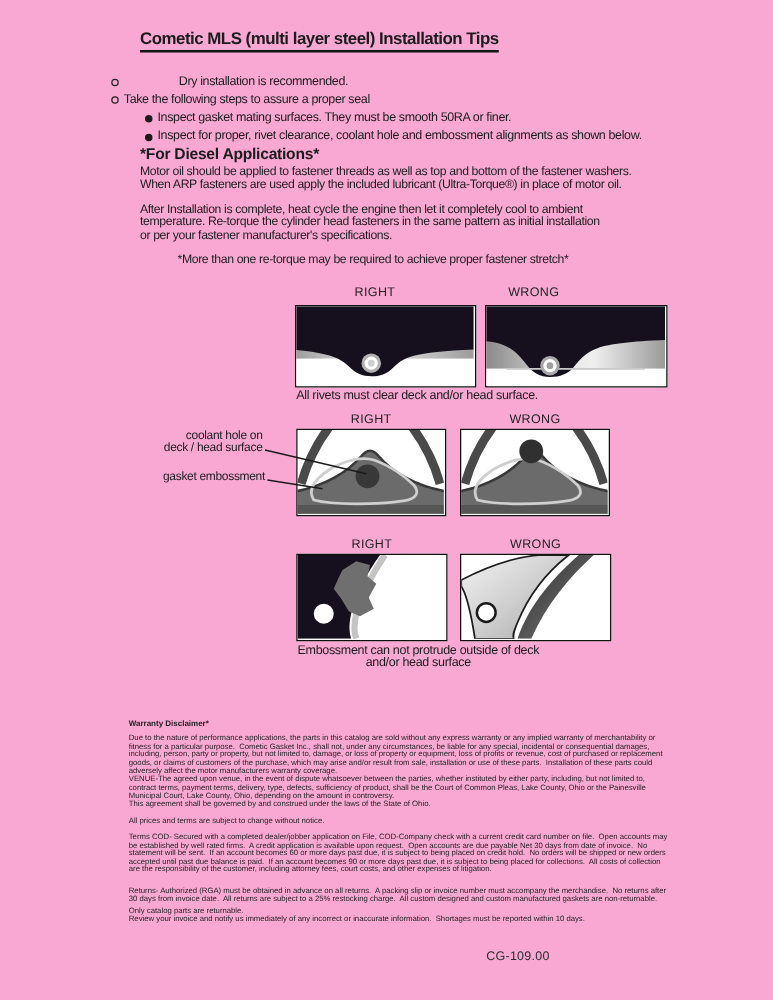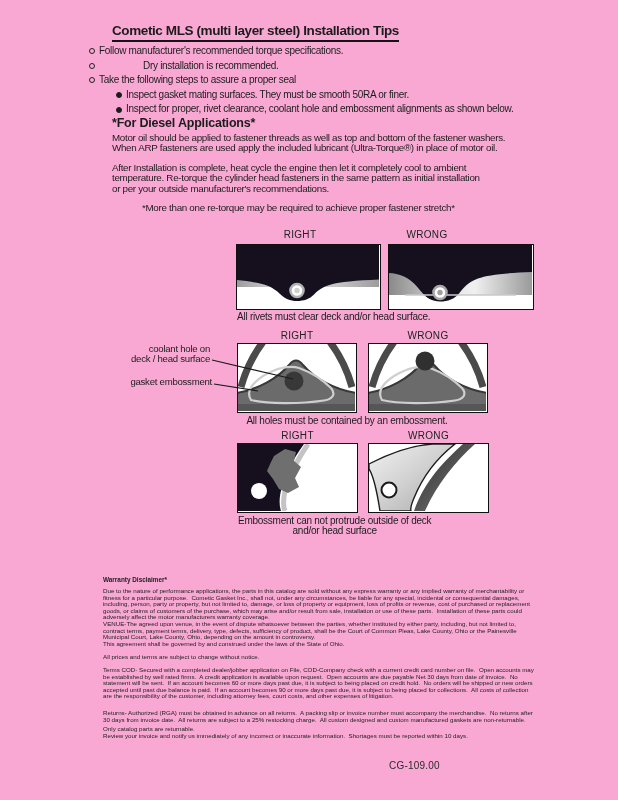--- a/index.html
+++ b/index.html
@@ -29,24 +29,20 @@
   .page-num{left:389px;top:760px;font-size:10px;letter-spacing:0.2px;color:#2b2b2b;}
   .leader{pointer-events:none;z-index:5;}
 </style>
 </head>
 <body>
 
 <div class="page">
 
   <div class="abs doc-title">Cometic MLS (multi layer steel) Installation Tips</div>
 
-  <div class="abs bullet-row" style="top:45px;">
-    <span class="b-marker"></span>
-    <span>Follow manufacturer's recommended torque specifications.</span>
-  </div>
   <div class="abs bullet-row" style="top:59.5px;gap:44px;">
     <span class="b-marker"></span>
     <span>Dry installation is recommended.</span>
   </div>
   <div class="abs bullet-row" style="top:74px;">
     <span class="b-marker"></span>
     <span>Take the following steps to assure a proper seal</span>
   </div>
   <div class="abs bullet-row sub" style="top:88.5px;">
     <span class="b-marker filled"></span>
@@ -55,21 +51,21 @@
   <div class="abs bullet-row sub" style="top:103px;">
     <span class="b-marker filled"></span>
     <span>Inspect for proper, rivet clearance, coolant hole and embossment alignments as shown below.</span>
   </div>
 
   <div class="abs sec-heading">*For Diesel Applications*</div>
   <div class="abs para" style="top:133px;">Motor oil should be applied to fastener threads as well as top and bottom of the fastener washers.
 When ARP fasteners are used apply the included lubricant (Ultra-Torque®) in place of motor oil.</div>
   <div class="abs para" style="top:163px;">After Installation is complete, heat cycle the engine then let it completely cool to ambient
 temperature. Re-torque the cylinder head fasteners in the same pattern as initial installation
-or per your outside manufacturer's recommendations.</div>
+or per your fastener manufacturer's specifications.</div>
   <div class="abs para" style="top:202.5px;margin-left:30px;">*More than one re-torque may be required to achieve proper fastener stretch*</div>
 
   <div class="abs fig-label" style="left:236px;top:229px;width:128px;">RIGHT</div>
   <div class="abs fig-label" style="left:363px;top:229px;width:128px;">WRONG</div>
 
   <div class="abs fig-box" style="left:236px;top:243.5px;width:145px;height:66px;">
     <svg width="142" height="63" viewBox="0 0 142 63">
       <defs>
         <linearGradient id="g1r" x1="0" y1="0" x2="1" y2="0">
           <stop offset="0" stop-color="#9c9c9c"></stop>
@@ -136,21 +132,20 @@
     <svg width="117" height="67" viewBox="0 0 117 67">
       <path d="M25,-2 C16,10 8,25 3,43" stroke="#4a4a4a" stroke-width="7" fill="none"></path>
       <path d="M92,-2 C101,10 109,25 114,43" stroke="#4a4a4a" stroke-width="7" fill="none"></path>
       <path d="M-1,68 L-1,49 C21,45 40,34 51,21 Q58,12 65,21 C76,34 95,45 118,49 L118,68 Z" fill="#6b6b6b" stroke="#383838" stroke-width="2"></path>
       <rect x="0" y="60" width="117" height="7" fill="#565656"></rect>
       <path d="M13,56 C8,48 13,40 25,32 C38,24 52,21 61,24 C73,28 86,37 93,44 C98,50 95,55 86,56.5 C62,60 28,60 13,56 Z" stroke="#cfcfcf" stroke-width="2.2" fill="none"></path>
       <circle cx="56" cy="17" r="9.5" fill="#303030"></circle>
     </svg>
   </div>
 
-  <div class="abs fig-caption" style="left:227px;top:416px;width:240px;text-align:center;">All holes must be contained by an embossment.</div>
 
   <div class="abs fig-label" style="left:237px;top:430px;width:121px;">RIGHT</div>
   <div class="abs fig-label" style="left:368px;top:430px;width:121px;">WRONG</div>
 
   <div class="abs fig-box" style="left:237px;top:442.5px;width:121px;height:70px;">
     <svg width="118" height="67" viewBox="0 0 118 67">
       <path d="M0,0 H66 C56,14 48,28 44,43 C41,53 41,61 43,67 H0 Z" fill="#16101e"></path>
       <path d="M70,0 C60,15 51,31 47,47 C45,56 45,62 47,67" stroke="#c4c4c4" stroke-width="5" fill="none"></path>
       <polygon points="36,12 47,5 58,8 56,17 63,23 57,34 61,43 50,49 41,45 35,35 29,27 33,18" fill="#6f6f6f"></polygon>
       <circle cx="21" cy="47" r="8" fill="#ffffff"></circle>

